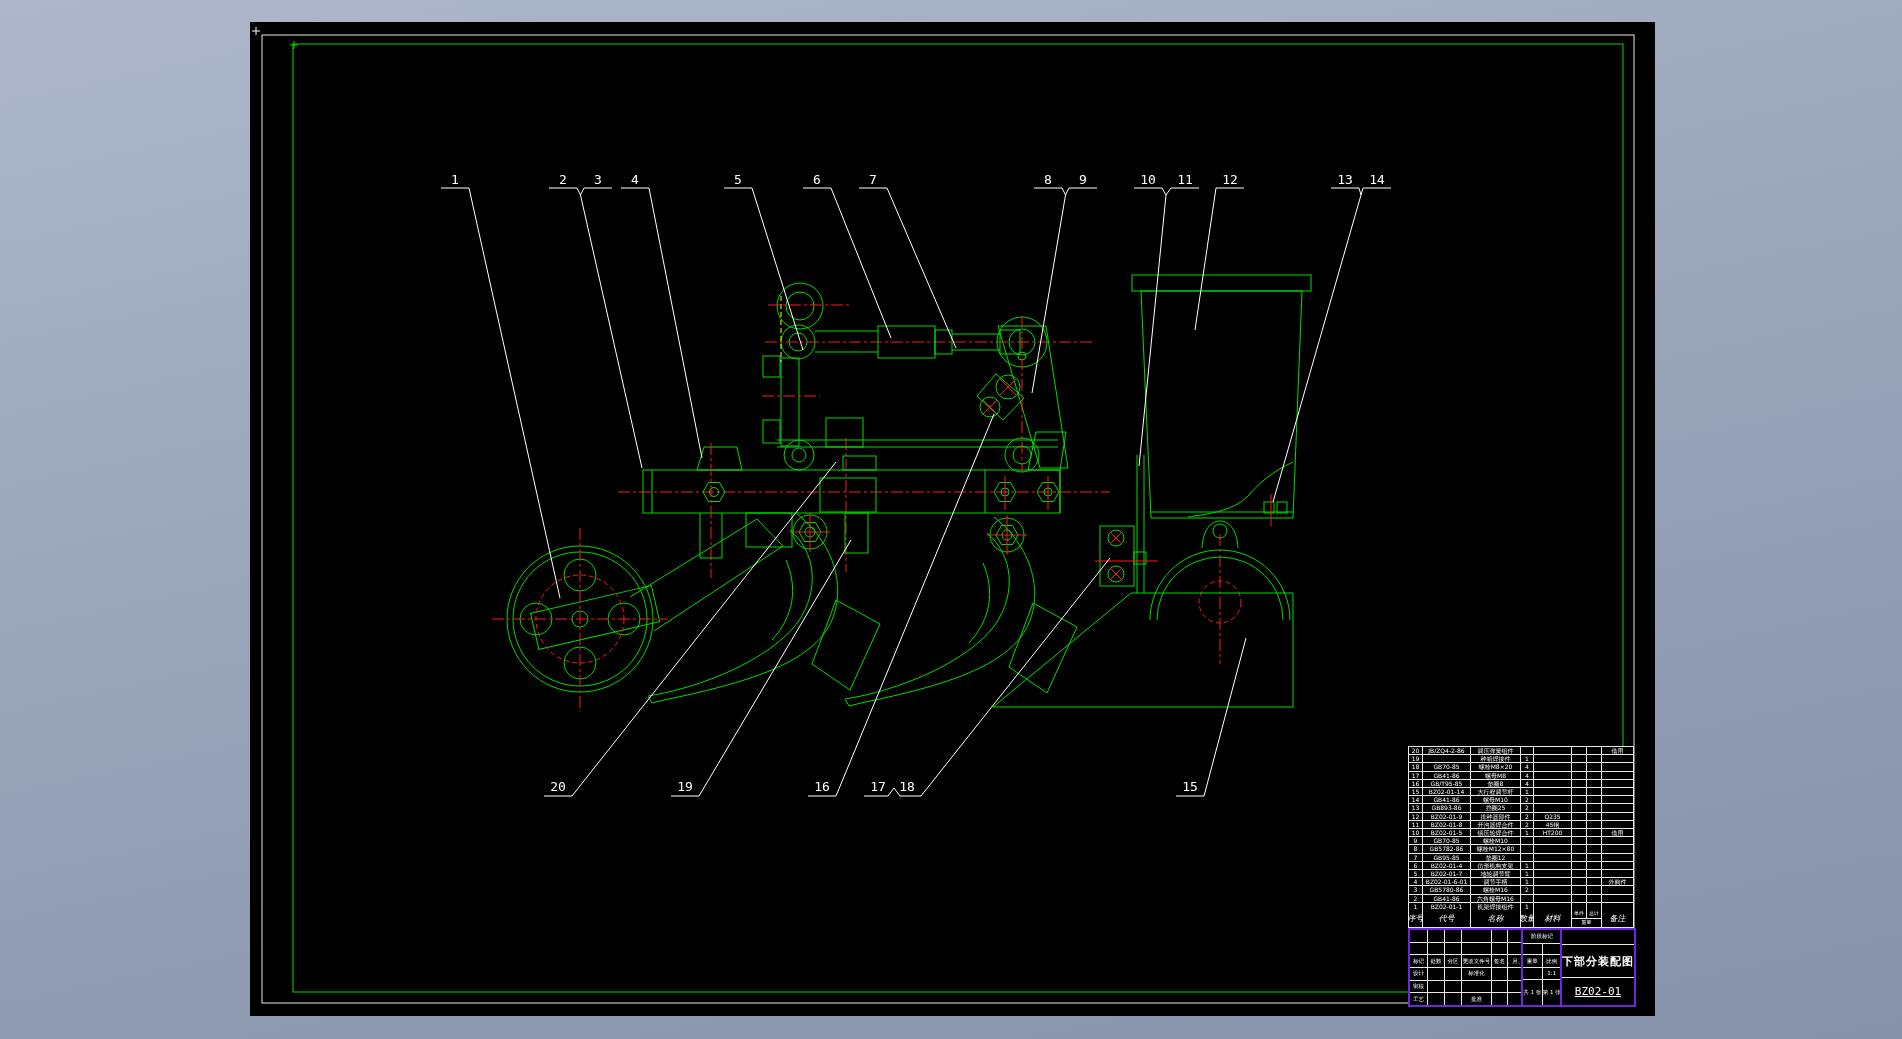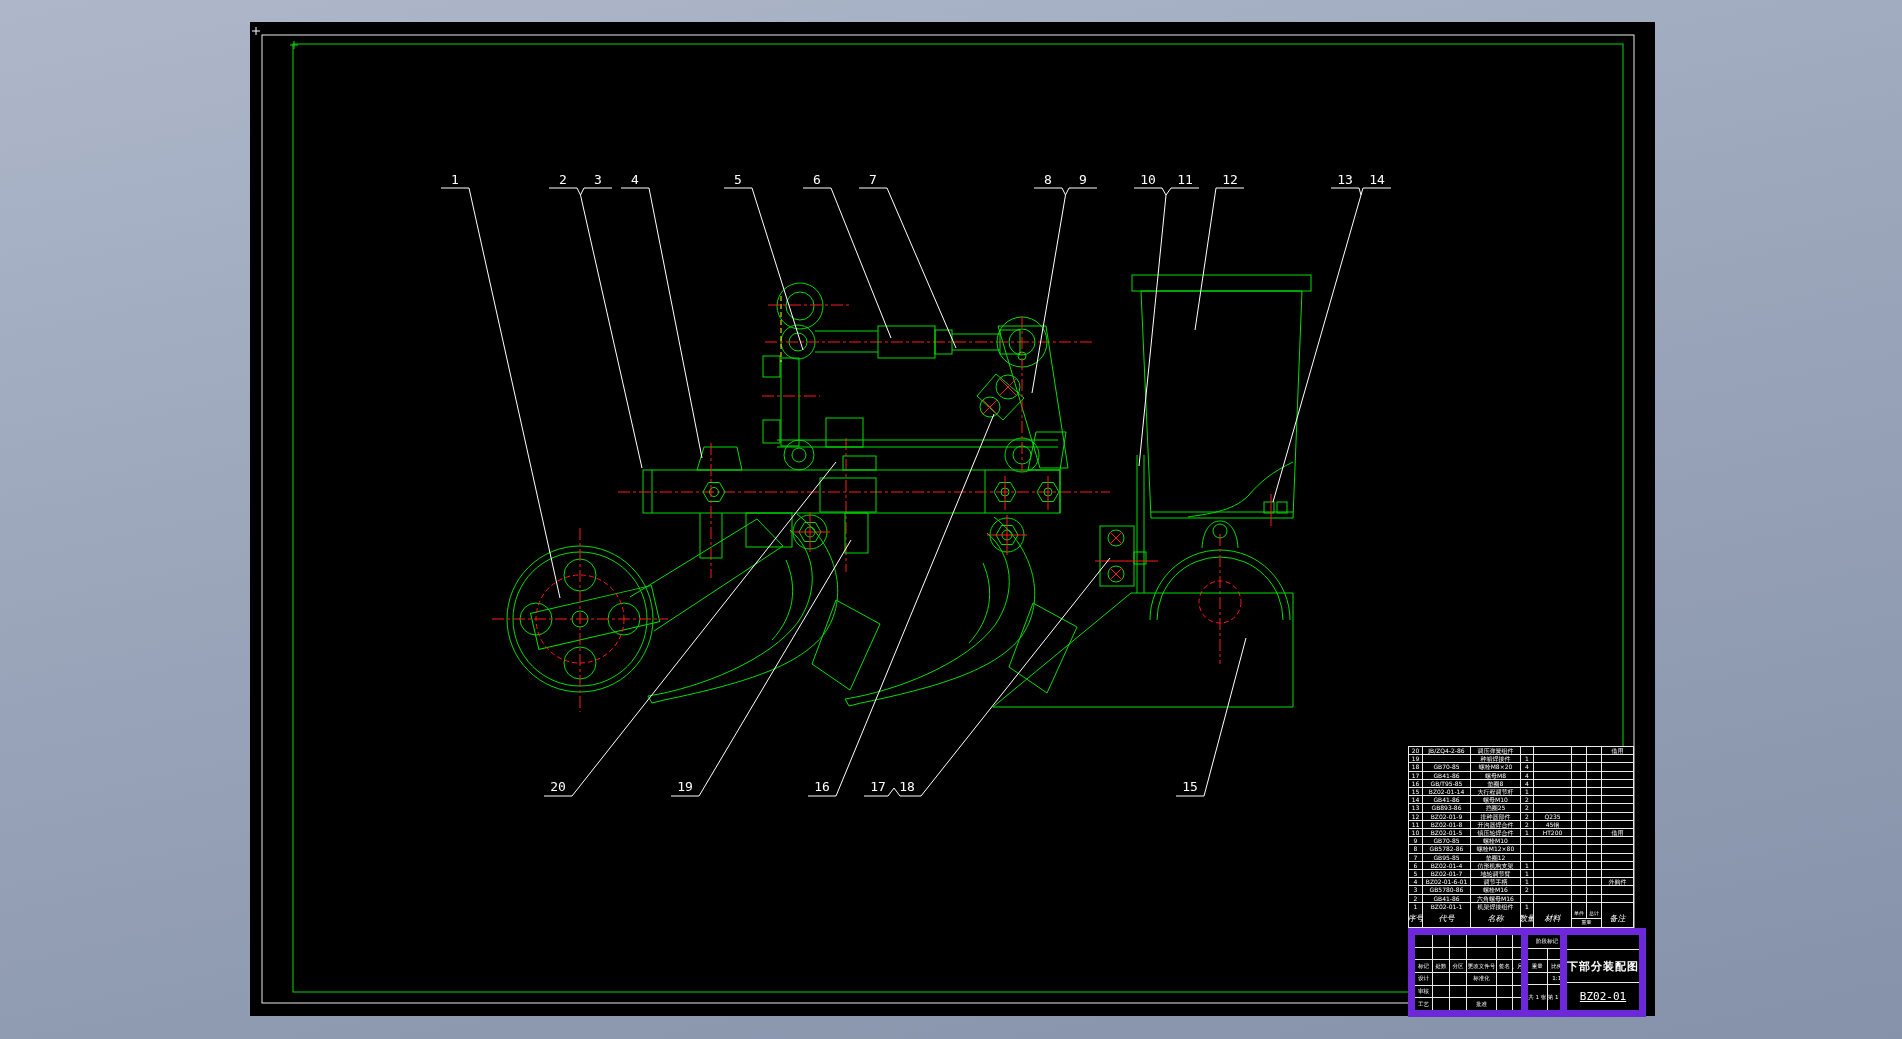--- a/index.html
+++ b/index.html
@@ -27,21 +27,21 @@
     display:grid;grid-template-columns:13px 47px 49px 12px 37px 29px auto;
     gap:1px;background:#e9e9e9;border:1px solid #e9e9e9;border-top:none;}
   .tc{background:#000;color:#fff;font-size:6px;line-height:7px;overflow:hidden;
     white-space:nowrap;display:flex;align-items:center;justify-content:center;}
   .bom-head .tc{font-size:8px;font-style:italic;}
   .wcell{background:#000;display:flex;flex-direction:column;overflow:hidden;}
   .wtop{display:flex;flex:1;border-bottom:1px solid #e9e9e9;}
   .wtop div{flex:1;font-size:5px;line-height:6px;color:#fff;text-align:center;overflow:hidden;}
   .wtop div:first-child{border-right:1px solid #e9e9e9;}
   .wbot{flex:1;font-size:5px;line-height:7px;color:#fff;text-align:center;overflow:hidden;}
-  .sig{position:absolute;top:182px;height:75px;display:grid;gap:1px;background:#e9e9e9;border:7px solid #6d28d9;}
+  .sig{position:absolute;top:182px;height:75px;display:grid;gap:1px;background:#e9e9e9;border:2px solid #6d28d9;}
   .sig .tc{font-size:5.5px;}
   #sig-left{left:0;width:112px;grid-template-columns:17px 16px 16px 29px 15px auto;grid-template-rows:repeat(6,1fr);}
   #sig-mid{left:113px;width:38px;grid-template-columns:1fr 1fr;grid-template-rows:13px 10px 12px 11px auto;}
   #sig-right{left:152px;width:72px;grid-template-columns:1fr;grid-template-rows:14px 32px auto;}
   .title-big{font-size:11px !important;font-weight:bold;letter-spacing:1px;}
   .code-big{font-size:11px !important;font-family:"DejaVu Sans Mono",monospace;text-decoration:underline;}
   .span2{grid-column:span 2;}
 </style>
 </head>
 <body>

